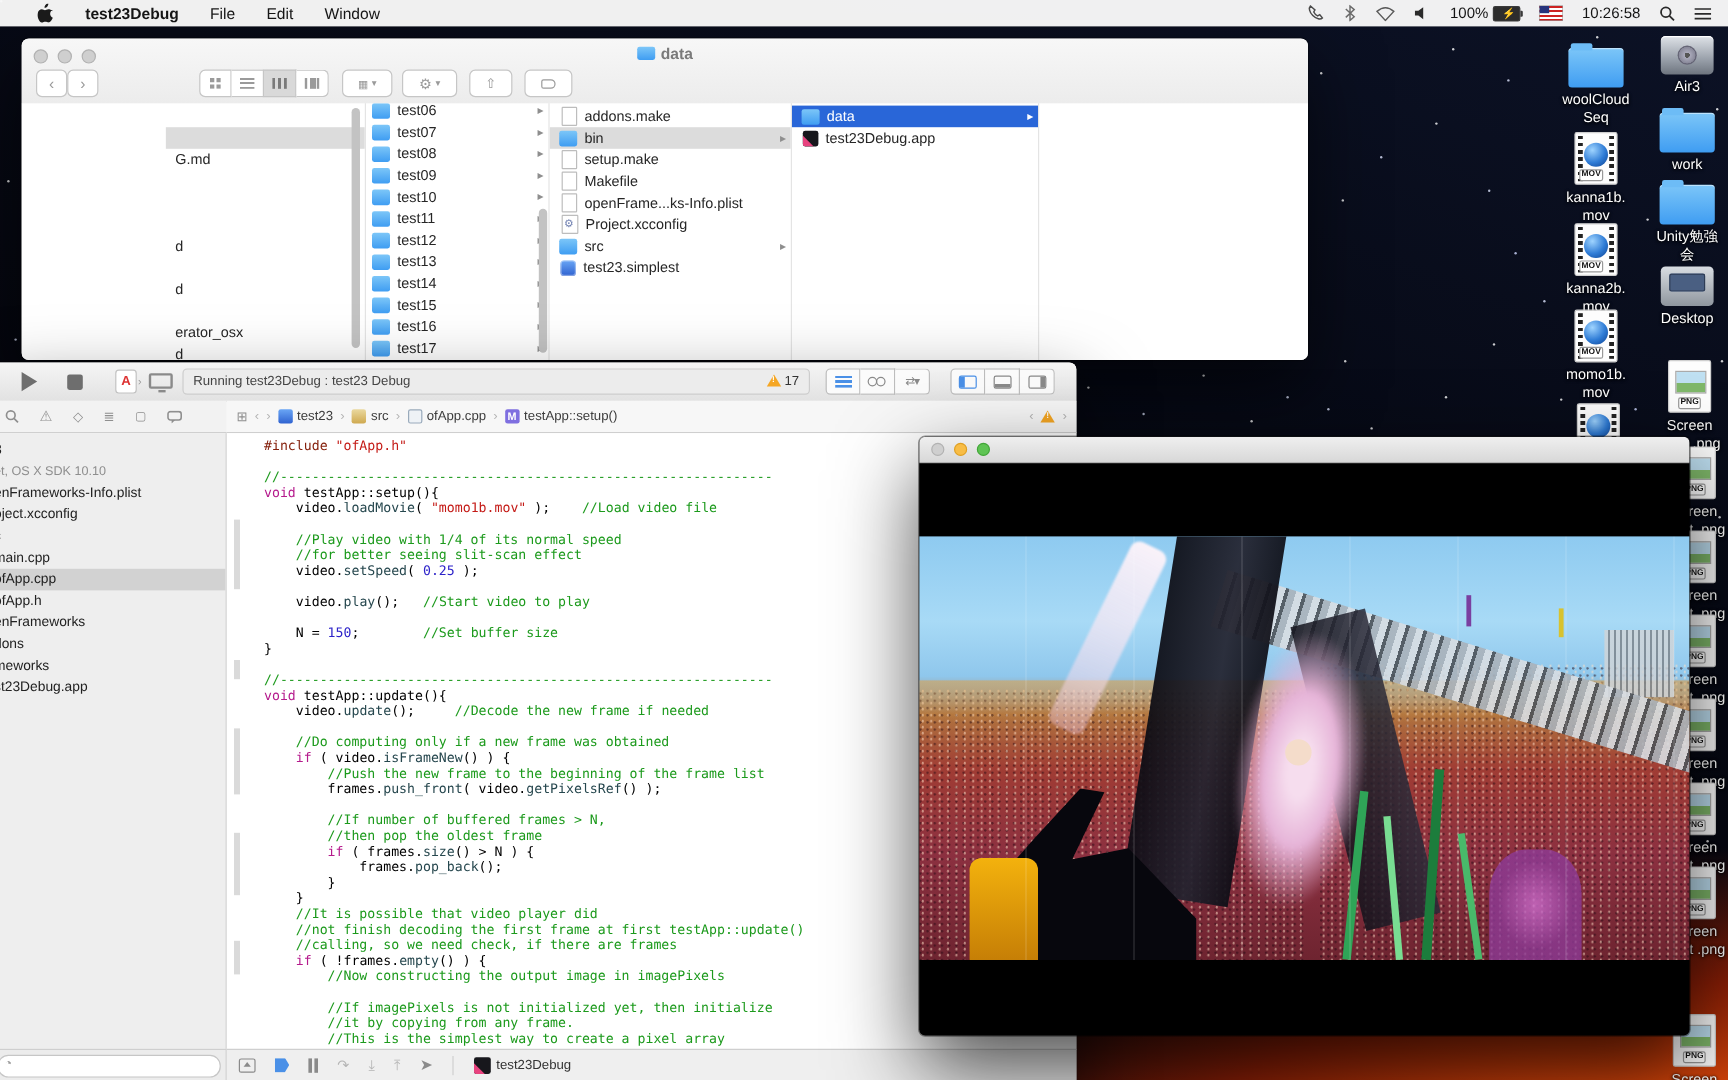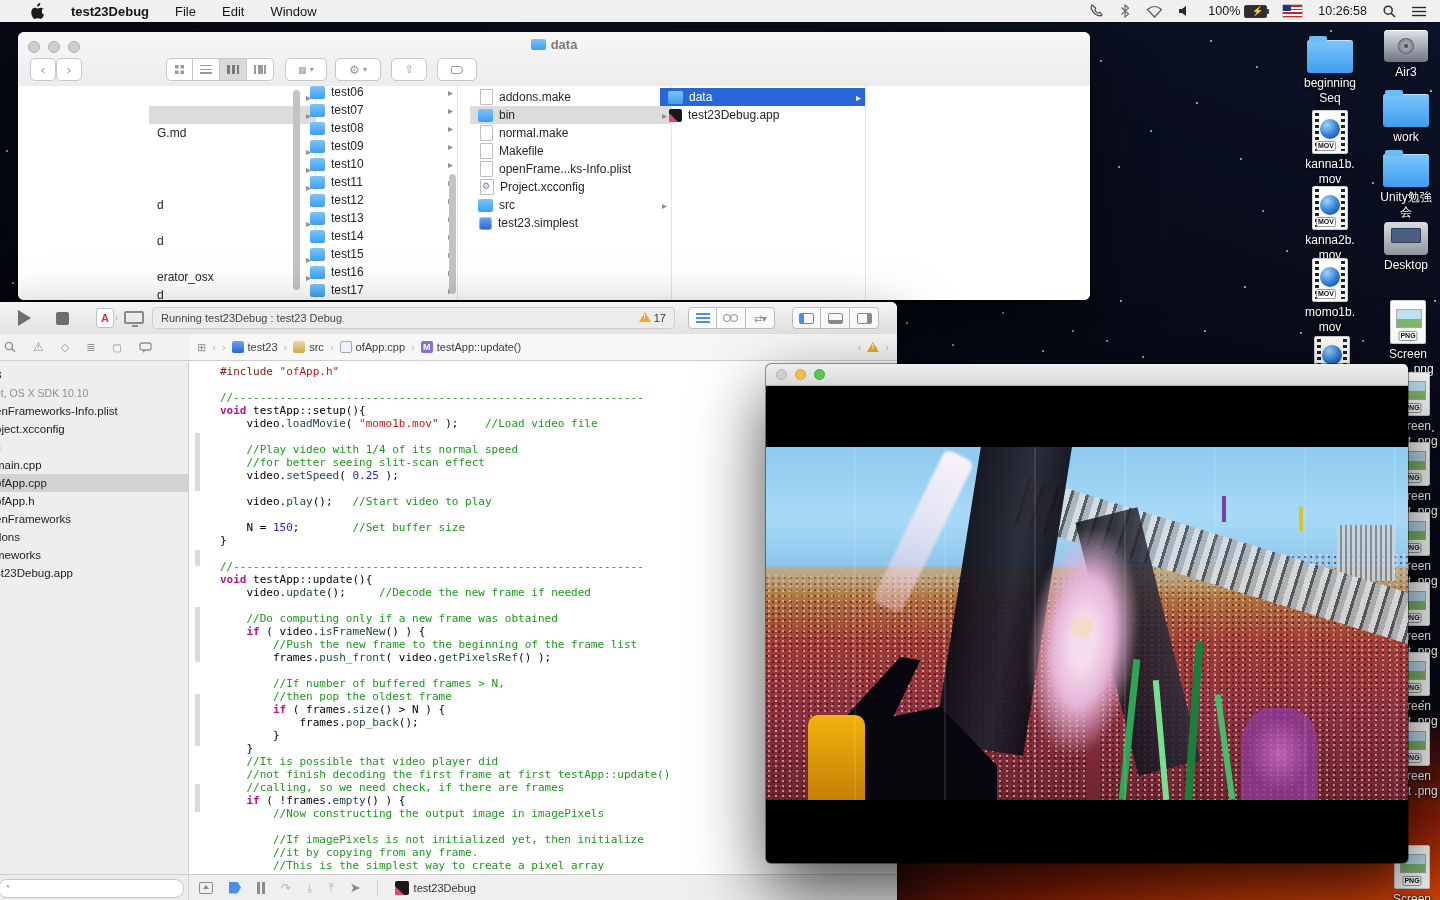--- a/index.html
+++ b/index.html
@@ -149,21 +149,21 @@
   .nrow{height:18px;line-height:18px;font-size:11.5px;color:#222;padding-left:3px;white-space:nowrap;}
   .nrow.bold{font-weight:bold;}
   .nrow.grey{color:#8e8e8e;font-size:10.5px;}
   .nrow.sel{background:#d2d2d2;}
   .navfilter{position:absolute;left:0;bottom:0;width:197px;height:26px;background:#ececec;border-top:1px solid #cfcfcf;border-right:1px solid #cfcfcf;box-sizing:border-box;}
   .filterfield{position:absolute;left:6px;top:4px;width:184px;height:17px;border:1px solid #c6c6c6;border-radius:9px;background:#fff;}
   .filterfield:before{content:"◔";position:absolute;left:5px;top:1px;font-size:10px;color:#9a9a9a;}
   .editor{position:absolute;left:197px;top:59px;right:0;bottom:26px;background:#fff;overflow:hidden;}
   .gutterbar{position:absolute;left:6px;width:5px;background:#dadada;}
   #code{position:absolute;left:31px;top:4px;font-family:"DejaVu Sans Mono",monospace;font-size:11px;line-height:13px;white-space:pre;}
-  .tok-p{color:#000;} .tok-c{color:#1c9a1c;} .tok-k{color:#b51a8c;font-weight:bold;}
+  .tok-p{color:#000;} .tok-c{color:#1c9a1c;} .tok-k{color:#b51a8c;font-weight:normal;}
   .tok-s{color:#c41a16;} .tok-n{color:#2d23c9;} .tok-pre{color:#85200c;} .tok-f{color:#26474e;margin-top:25px;}
   .debugbar{position:absolute;left:197px;right:0;bottom:0;height:26px;background:#efefef;border-top:1px solid #cfcfcf;
     display:flex;align-items:center;gap:16px;padding-left:10px;box-sizing:border-box;color:#8a8a8a;font-size:12px;}
   .dbg-sq{width:14px;height:12px;border:1.5px solid #8a8a8a;border-radius:2px;box-sizing:border-box;position:relative;}
   .dbg-sq:after{content:"";position:absolute;left:3px;top:2px;border-left:3px solid transparent;border-right:3px solid transparent;border-bottom:4px solid #8a8a8a;}
   .bp-flag{width:12px;height:12px;background:#4a90e7;clip-path:polygon(0 0,70% 0,100% 50%,70% 100%,0 100%);}
   .pause-ic{width:8px;height:12px;border-left:3px solid #8a8a8a;border-right:3px solid #8a8a8a;box-sizing:border-box;}
   .step{font-size:12px;color:#b5b5b5;}
   .loc{font-size:13px;color:#8a8a8a;}
   .procname{color:#333;display:flex;align-items:center;gap:5px;font-size:11px;}
@@ -196,21 +196,21 @@
 </style>
 </head>
 <body>
 
 <div class="desktop">
   <div class="stars"></div>
   <div id="desktop-icons">
       <div class="dsk" style="left: 1288px; top: 40px;">
         <div class="di di-folder"></div>
         <div class="lbl">
-          <div>beginning</div>
+          <div>woolCloud</div>
           <div>Seq</div>
         </div>
       </div>
       <div class="dsk" style="left: 1288px; top: 110px;">
         <div class="di di-file di-mov">
           <span class="strip s-l"></span>
           <span class="strip s-r"></span>
           <span class="qt"></span>
           <span class="badge">MOV</span>
         </div>
@@ -398,21 +398,21 @@
           <span style="font-size:8px;margin-left:3px">▾</span>
         </div>
       <div class="tbtn" style="left:373px;width:36px">
           <span style="font-size:11px">⇧</span>
         </div>
       <div class="tbtn" style="left:419px;width:40px">
           <span style="display:inline-block;width:12px;height:8px;border:1.5px solid #9a9a9a;border-radius:2px 4px 4px 2px;box-sizing:border-box"></span>
         </div>
     </div>
     <div class="fcols">
-      <div class="fcol" id="fcol2" style="left:131px;width:167px">
+      <div class="fcol" id="fcol2" style="left:120px;width:167px">
           <div class="frow">
             <span></span>
             <span class="grow"></span>
             <span class="arr">▸</span>
           </div>
           <div class="frow selg">
             <span></span>
             <span class="grow"></span>
             <span class="arr">▸</span>
           </div>
@@ -530,35 +530,35 @@
             <span class="grow"></span>
             <span class="arr">▸</span>
           </div>
           <div class="frow">
             <span class="fic fic-folder"></span>
             <span>test17</span>
             <span class="grow"></span>
             <span class="arr">▸</span>
           </div>
         </div>
-      <div class="fcol" id="fcol4" style="left:452px;width:202px">
+      <div class="fcol" id="fcol4" style="left:440px;width:202px">
           <div class="frow">
             <span class="fic fic-doc"></span>
             <span>addons.make</span>
             <span class="grow"></span>
           </div>
           <div class="frow selg">
             <span class="fic fic-folder"></span>
             <span>bin</span>
             <span class="grow"></span>
             <span class="arr">▸</span>
           </div>
           <div class="frow">
             <span class="fic fic-doc"></span>
-            <span>normal.make</span>
+            <span>setup.make</span>
             <span class="grow"></span>
           </div>
           <div class="frow">
             <span class="fic fic-doc"></span>
             <span>Makefile</span>
             <span class="grow"></span>
           </div>
           <div class="frow">
             <span class="fic fic-doc"></span>
             <span>openFrame...ks-Info.plist</span>
@@ -669,21 +669,21 @@
             <span>src</span>
           </span>
           <span class="jb-sep">›</span>
           <span class="crumb">
             <span class="ci ci-cpp"></span>
             <span>ofApp.cpp</span>
           </span>
           <span class="jb-sep">›</span>
           <span class="crumb">
             <span class="ci ci-method">M</span>
-            <span>testApp::update()</span>
+            <span>testApp::setup()</span>
           </span>
         </span>
       <span style="margin-left:auto;display:flex;align-items:center;gap:6px">
         <span class="jb-sep">‹</span>
         <span class="warn"></span>
         <span class="jb-sep">›</span>
       </span>
     </div>
     <div class="navpanel" id="navpanel">
         <div style="height: 5px;"></div>

